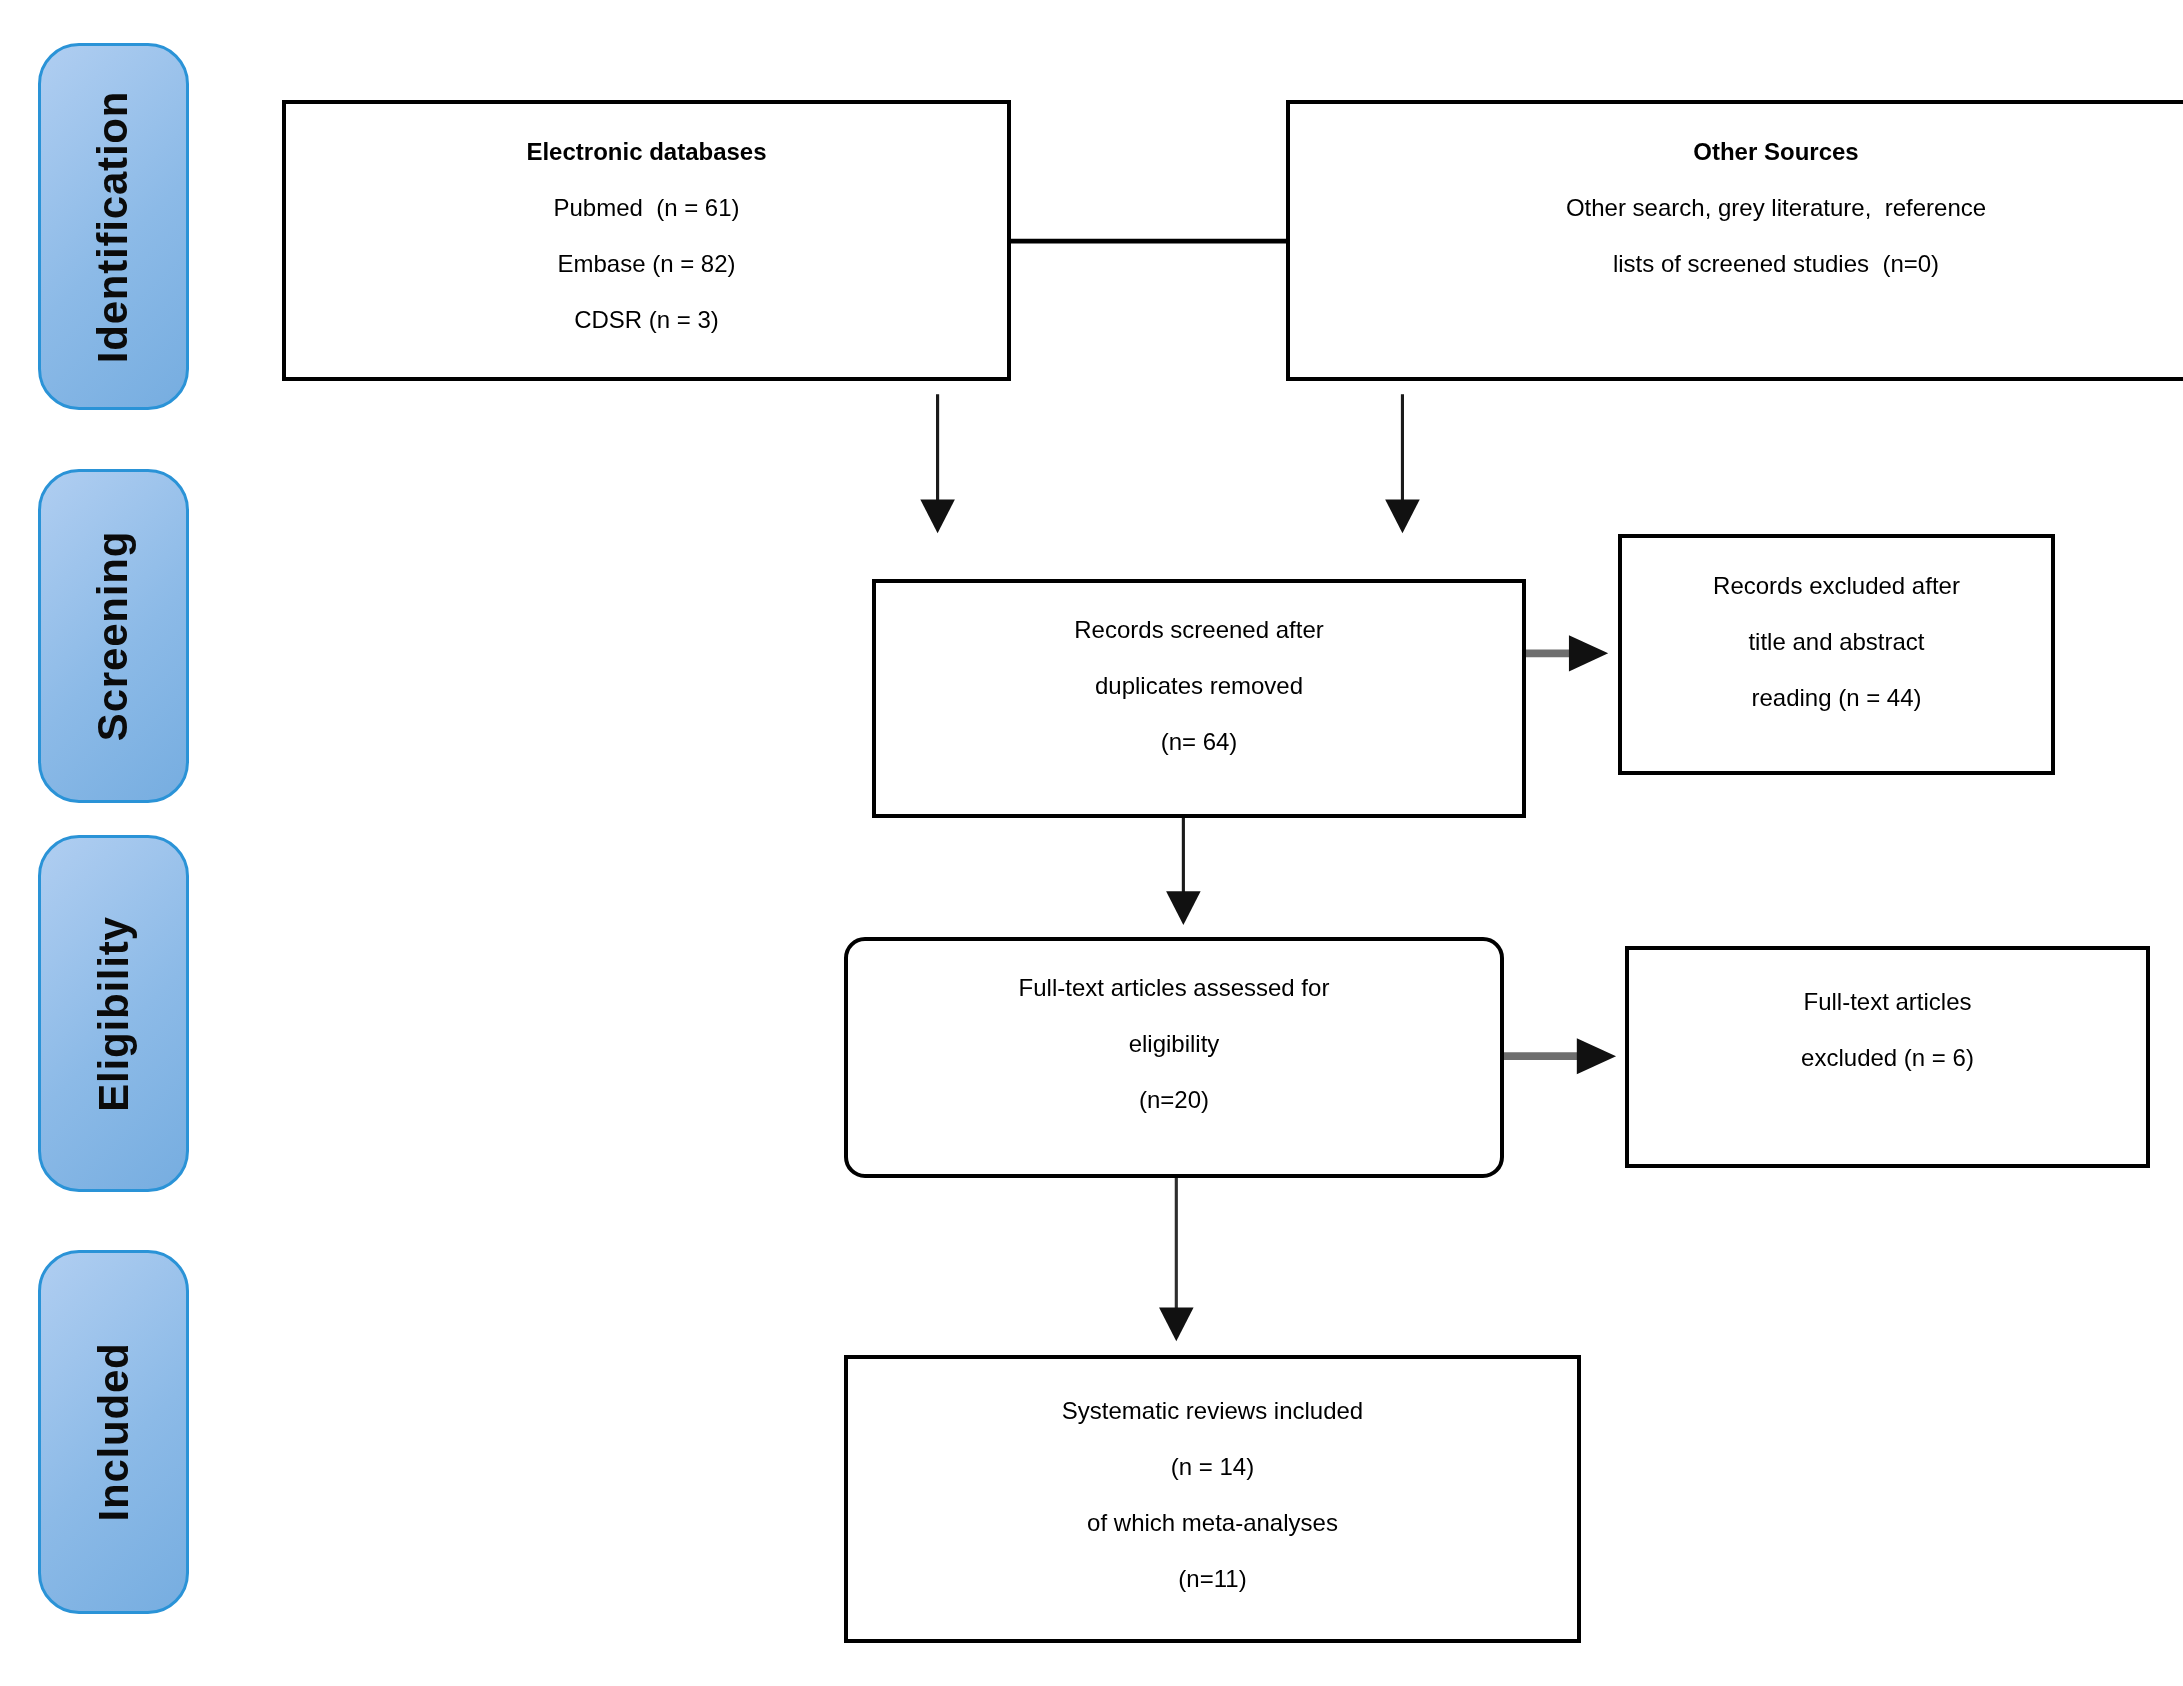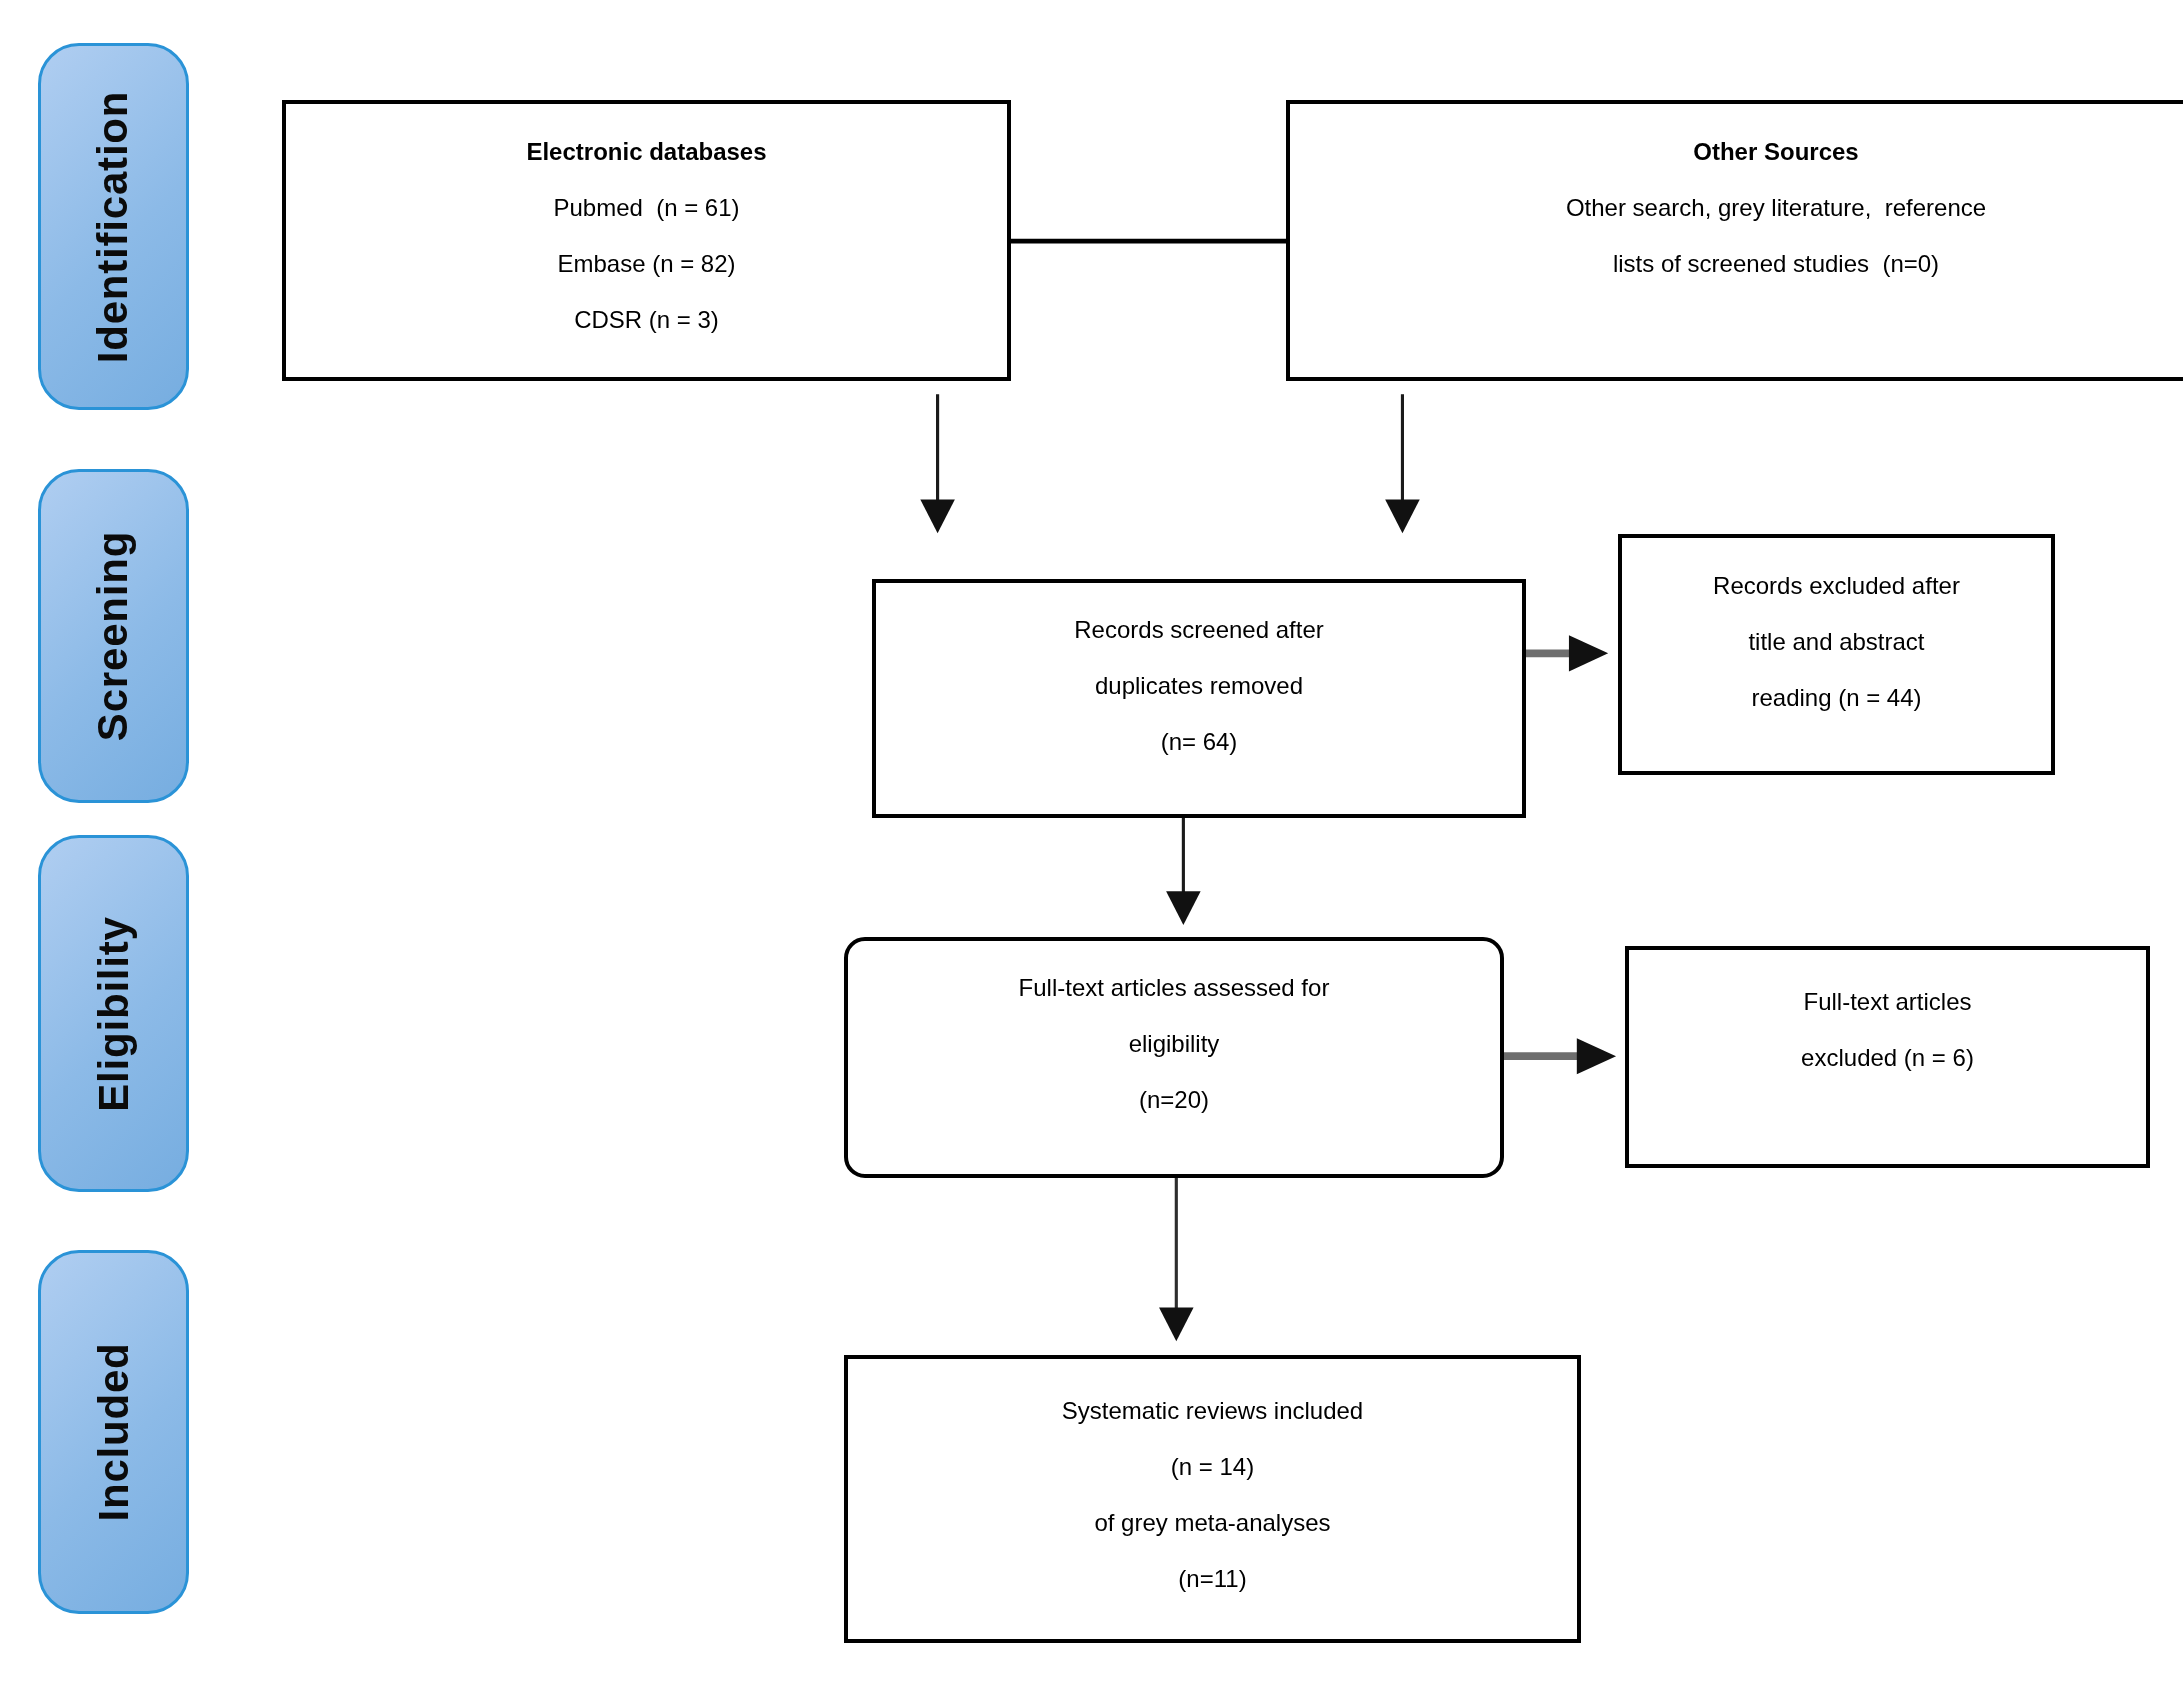--- a/index.html
+++ b/index.html
@@ -130,18 +130,18 @@
   </div>
 
   <div class="fbox" id="box-fulltext-excluded">
     <div class="line">Full-text articles</div>
     <div class="line">excluded (n = 6)</div>
   </div>
 
   <div class="fbox" id="box-systematic-reviews">
     <div class="line">Systematic reviews included</div>
     <div class="line">(n = 14)</div>
-    <div class="line">of grey meta-analyses</div>
+    <div class="line">of which meta-analyses</div>
     <div class="line">(n=11)</div>
   </div>
 
 </div>
 
 
 </body></html>

